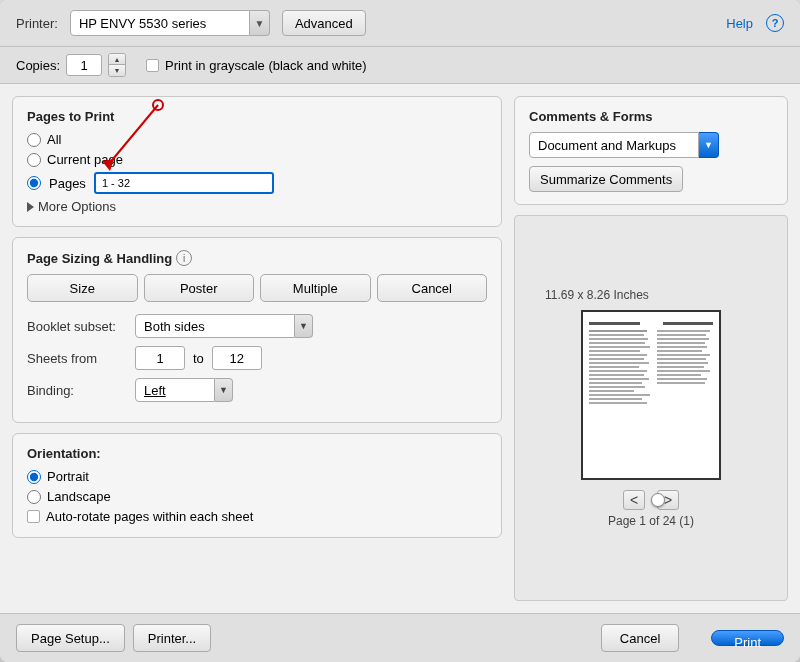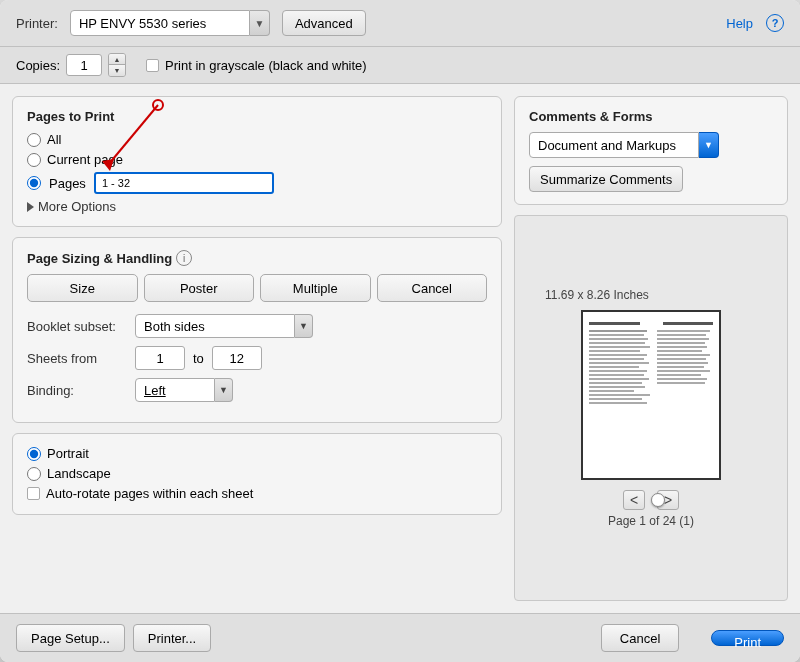--- a/index.html
+++ b/index.html
@@ -615,20 +615,21 @@
           <div class="binding-dropdown-wrap">
             <select class="binding-select">
               <option>Left</option>
             </select>
             <div class="dropdown-arrow">▼</div>
           </div>
         </div>
       </div>
 
       <div class="section-box orientation-section">
+        <div class="section-title">Orientation:</div>
         <div class="radio-row">
           <input type="radio" class="radio-input" name="orientation" checked="" style="">
           <span>Portrait</span>
         </div>
         <div class="radio-row">
           <input type="radio" class="radio-input" name="orientation" style="">
           <span>Landscape</span>
         </div>
         <div class="radio-row">
           <div class="checkbox"></div>

